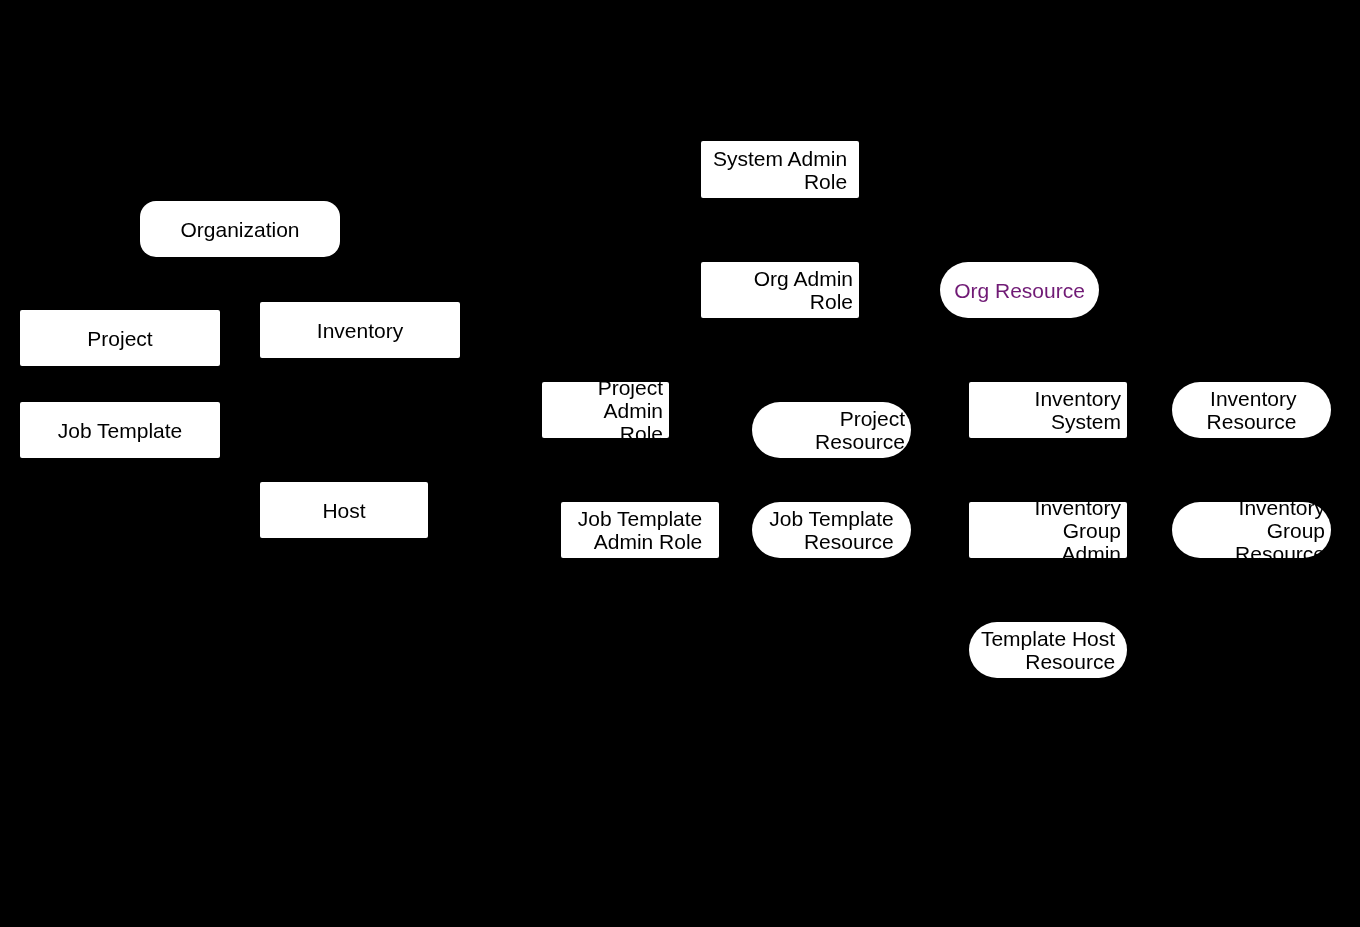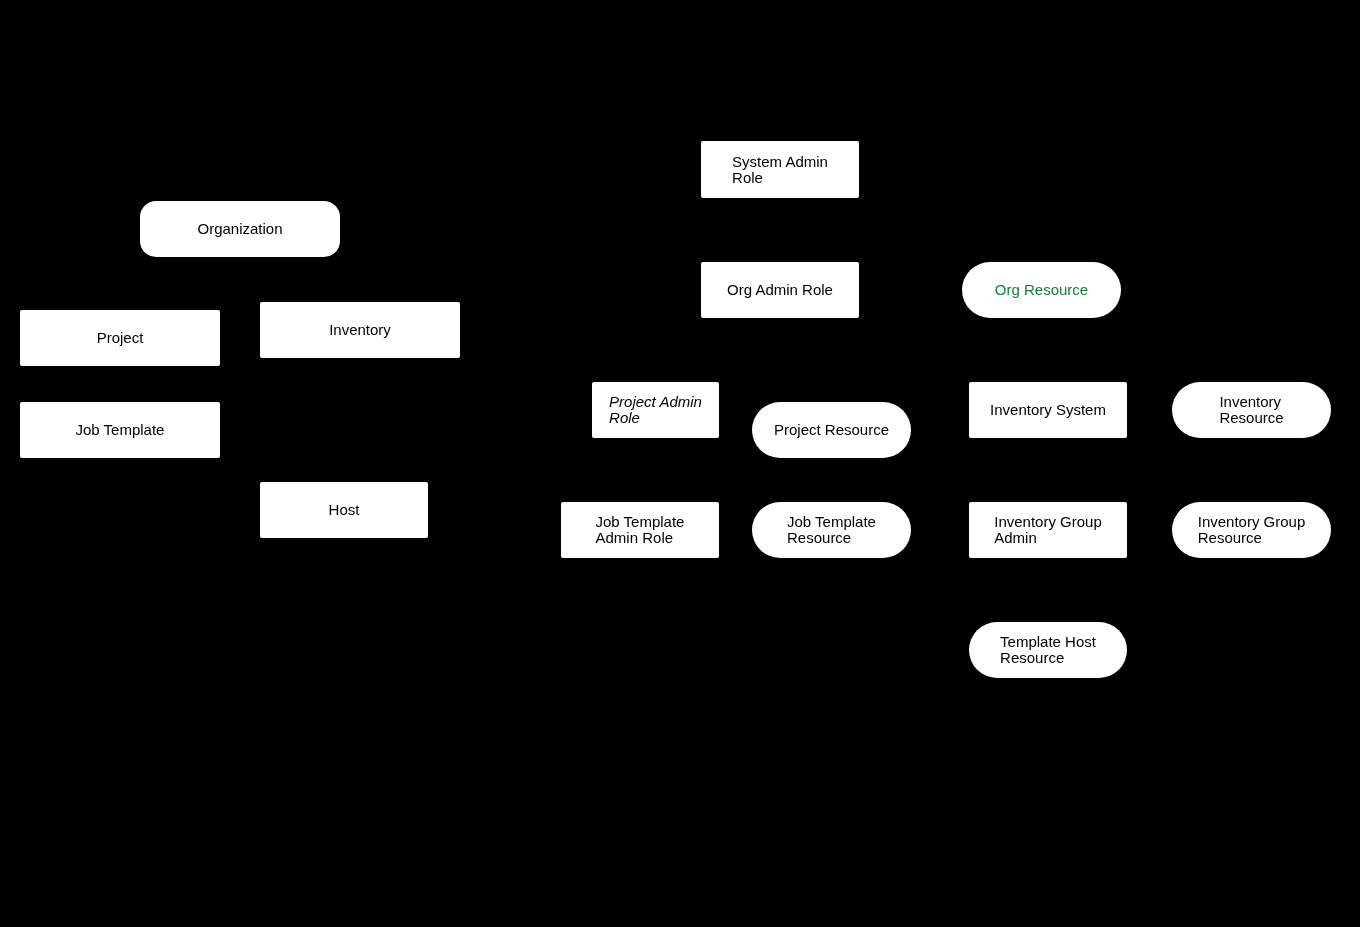--- a/index.html
+++ b/index.html
@@ -15,23 +15,23 @@
     overflow: hidden;
     font-family: "Liberation Sans", sans-serif;
   }
   .node {
     position: absolute;
     background: #ffffff;
     color: #000000;
     display: flex;
     align-items: center;
     justify-content: center;
-    text-align: left;
-    font-size: 15px;
-    line-height: 16px;
+    text-align: right;
+    font-size: 21px;
+    line-height: 23px;
     box-sizing: border-box;
     padding: 2px 6px;
     white-space: pre-line;
   }
   .rect {
     border-radius: 2px;
   }
   .stadium {
     border-radius: 999px;
   }
@@ -41,22 +41,22 @@
 
 <div id="canvas" style="background: rgb(0, 0, 0);">
     <div class="node rect" style="left: 140px; top: 201px; width: 200px; height: 56px; background: rgb(255, 255, 255); color: rgb(0, 0, 0); border-radius: 16px;">Organization</div>
     <div class="node rect" style="left: 20px; top: 310px; width: 200px; height: 56px; background: rgb(255, 255, 255); color: rgb(0, 0, 0);">Project</div>
     <div class="node rect" style="left: 260px; top: 302px; width: 200px; height: 56px; background: rgb(255, 255, 255); color: rgb(0, 0, 0);">Inventory</div>
     <div class="node rect" style="left: 20px; top: 402px; width: 200px; height: 56px; background: rgb(255, 255, 255); color: rgb(0, 0, 0);">Job Template</div>
     <div class="node rect" style="left: 260px; top: 482px; width: 168px; height: 56px; background: rgb(255, 255, 255); color: rgb(0, 0, 0);">Host</div>
     <div class="node rect" style="left: 701px; top: 141px; width: 158px; height: 57px; background: rgb(255, 255, 255); color: rgb(0, 0, 0);">System Admin
 Role</div>
     <div class="node rect" style="left: 701px; top: 262px; width: 158px; height: 56px; background: rgb(255, 255, 255); color: rgb(0, 0, 0);">Org Admin Role</div>
-    <div class="node stadium" style="left: 962px; top: 262px; width: 159px; height: 56px; background: rgb(255, 255, 255); color: #15803d;">Org Resource</div>
-    <div class="node rect" style="left: 592px; top: 382px; width: 127px; height: 56px; background: rgb(255, 255, 255); color: rgb(0, 0, 0); font-style: italic;">Project Admin
+    <div class="node stadium" style="left: 940px; top: 262px; width: 159px; height: 56px; background: rgb(255, 255, 255); color: #701a75;">Org Resource</div>
+    <div class="node rect" style="left: 542px; top: 382px; width: 127px; height: 56px; background: rgb(255, 255, 255); color: rgb(0, 0, 0);">Project Admin
 Role</div>
     <div class="node stadium" style="left: 752px; top: 402px; width: 159px; height: 56px; background: rgb(255, 255, 255); color: rgb(0, 0, 0);">Project Resource</div>
     <div class="node rect" style="left: 969px; top: 382px; width: 158px; height: 56px; background: rgb(255, 255, 255); color: rgb(0, 0, 0);">Inventory System</div>
     <div class="node stadium" style="left: 1172px; top: 382px; width: 159px; height: 56px; background: rgb(255, 255, 255); color: rgb(0, 0, 0);">Inventory
 Resource</div>
     <div class="node rect" style="left: 561px; top: 502px; width: 158px; height: 56px; background: rgb(255, 255, 255); color: rgb(0, 0, 0);">Job Template
 Admin Role</div>
     <div class="node stadium" style="left: 752px; top: 502px; width: 159px; height: 56px; background: rgb(255, 255, 255); color: rgb(0, 0, 0);">Job Template
 Resource</div>
     <div class="node rect" style="left: 969px; top: 502px; width: 158px; height: 56px; background: rgb(255, 255, 255); color: rgb(0, 0, 0);">Inventory Group

